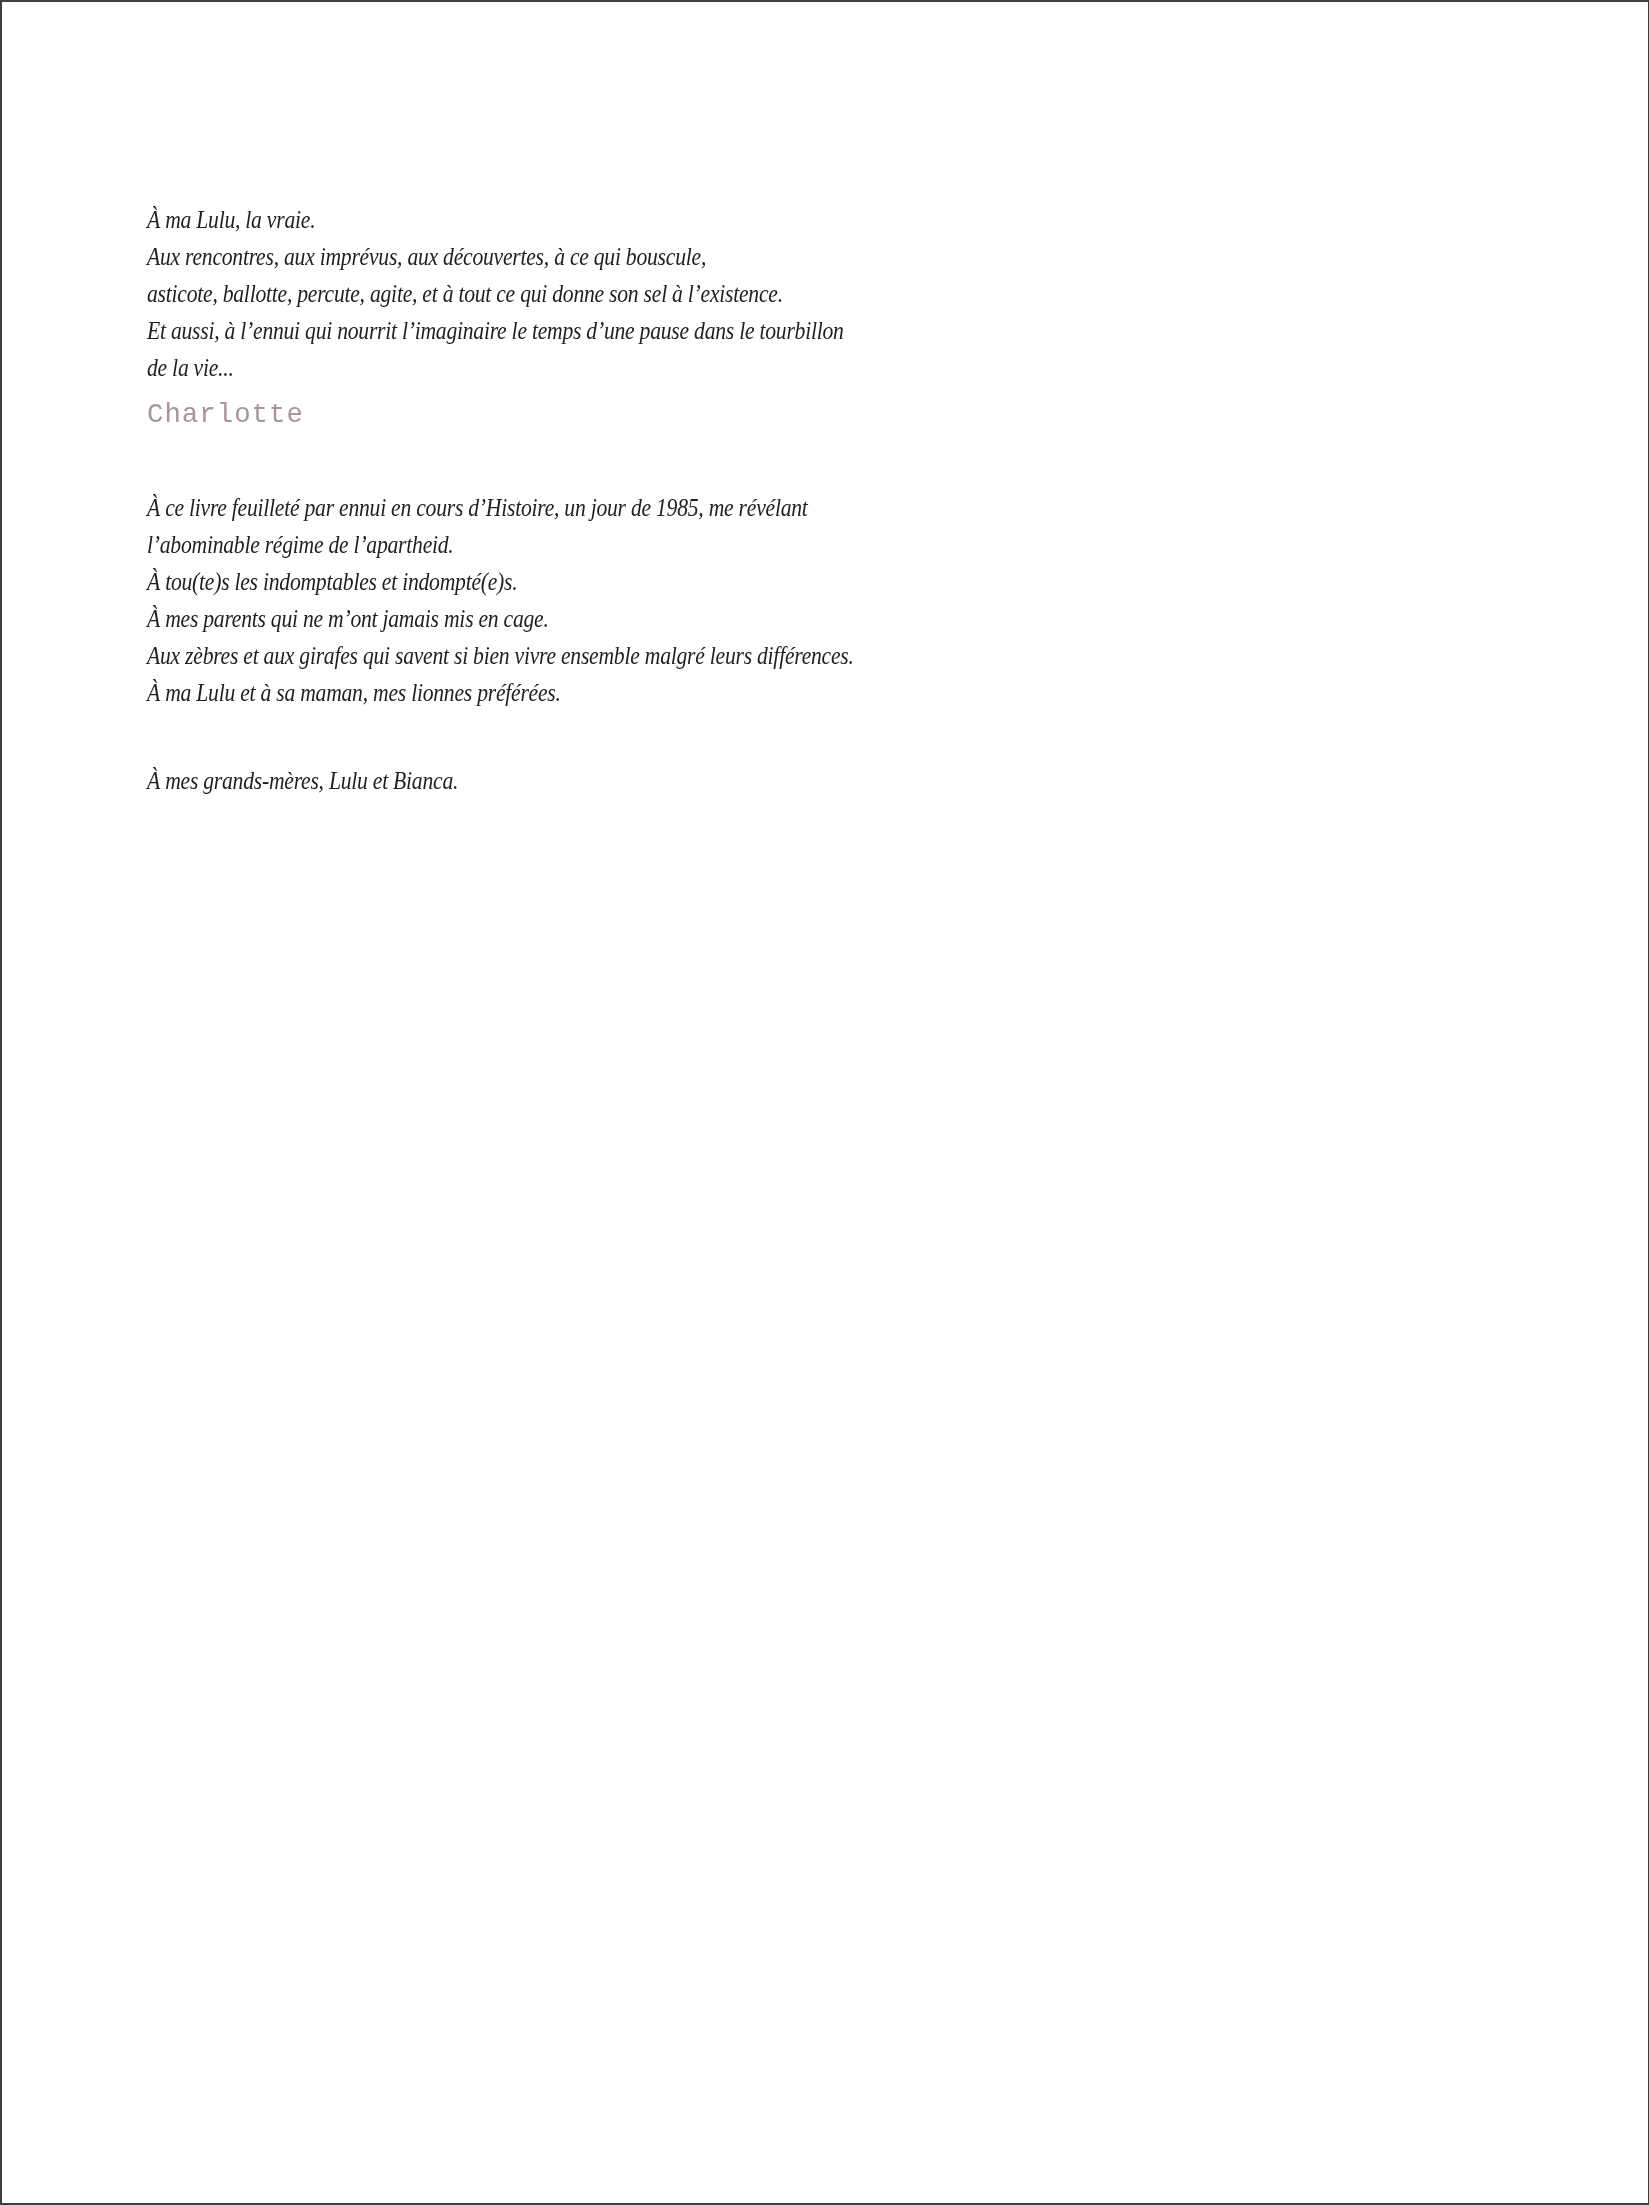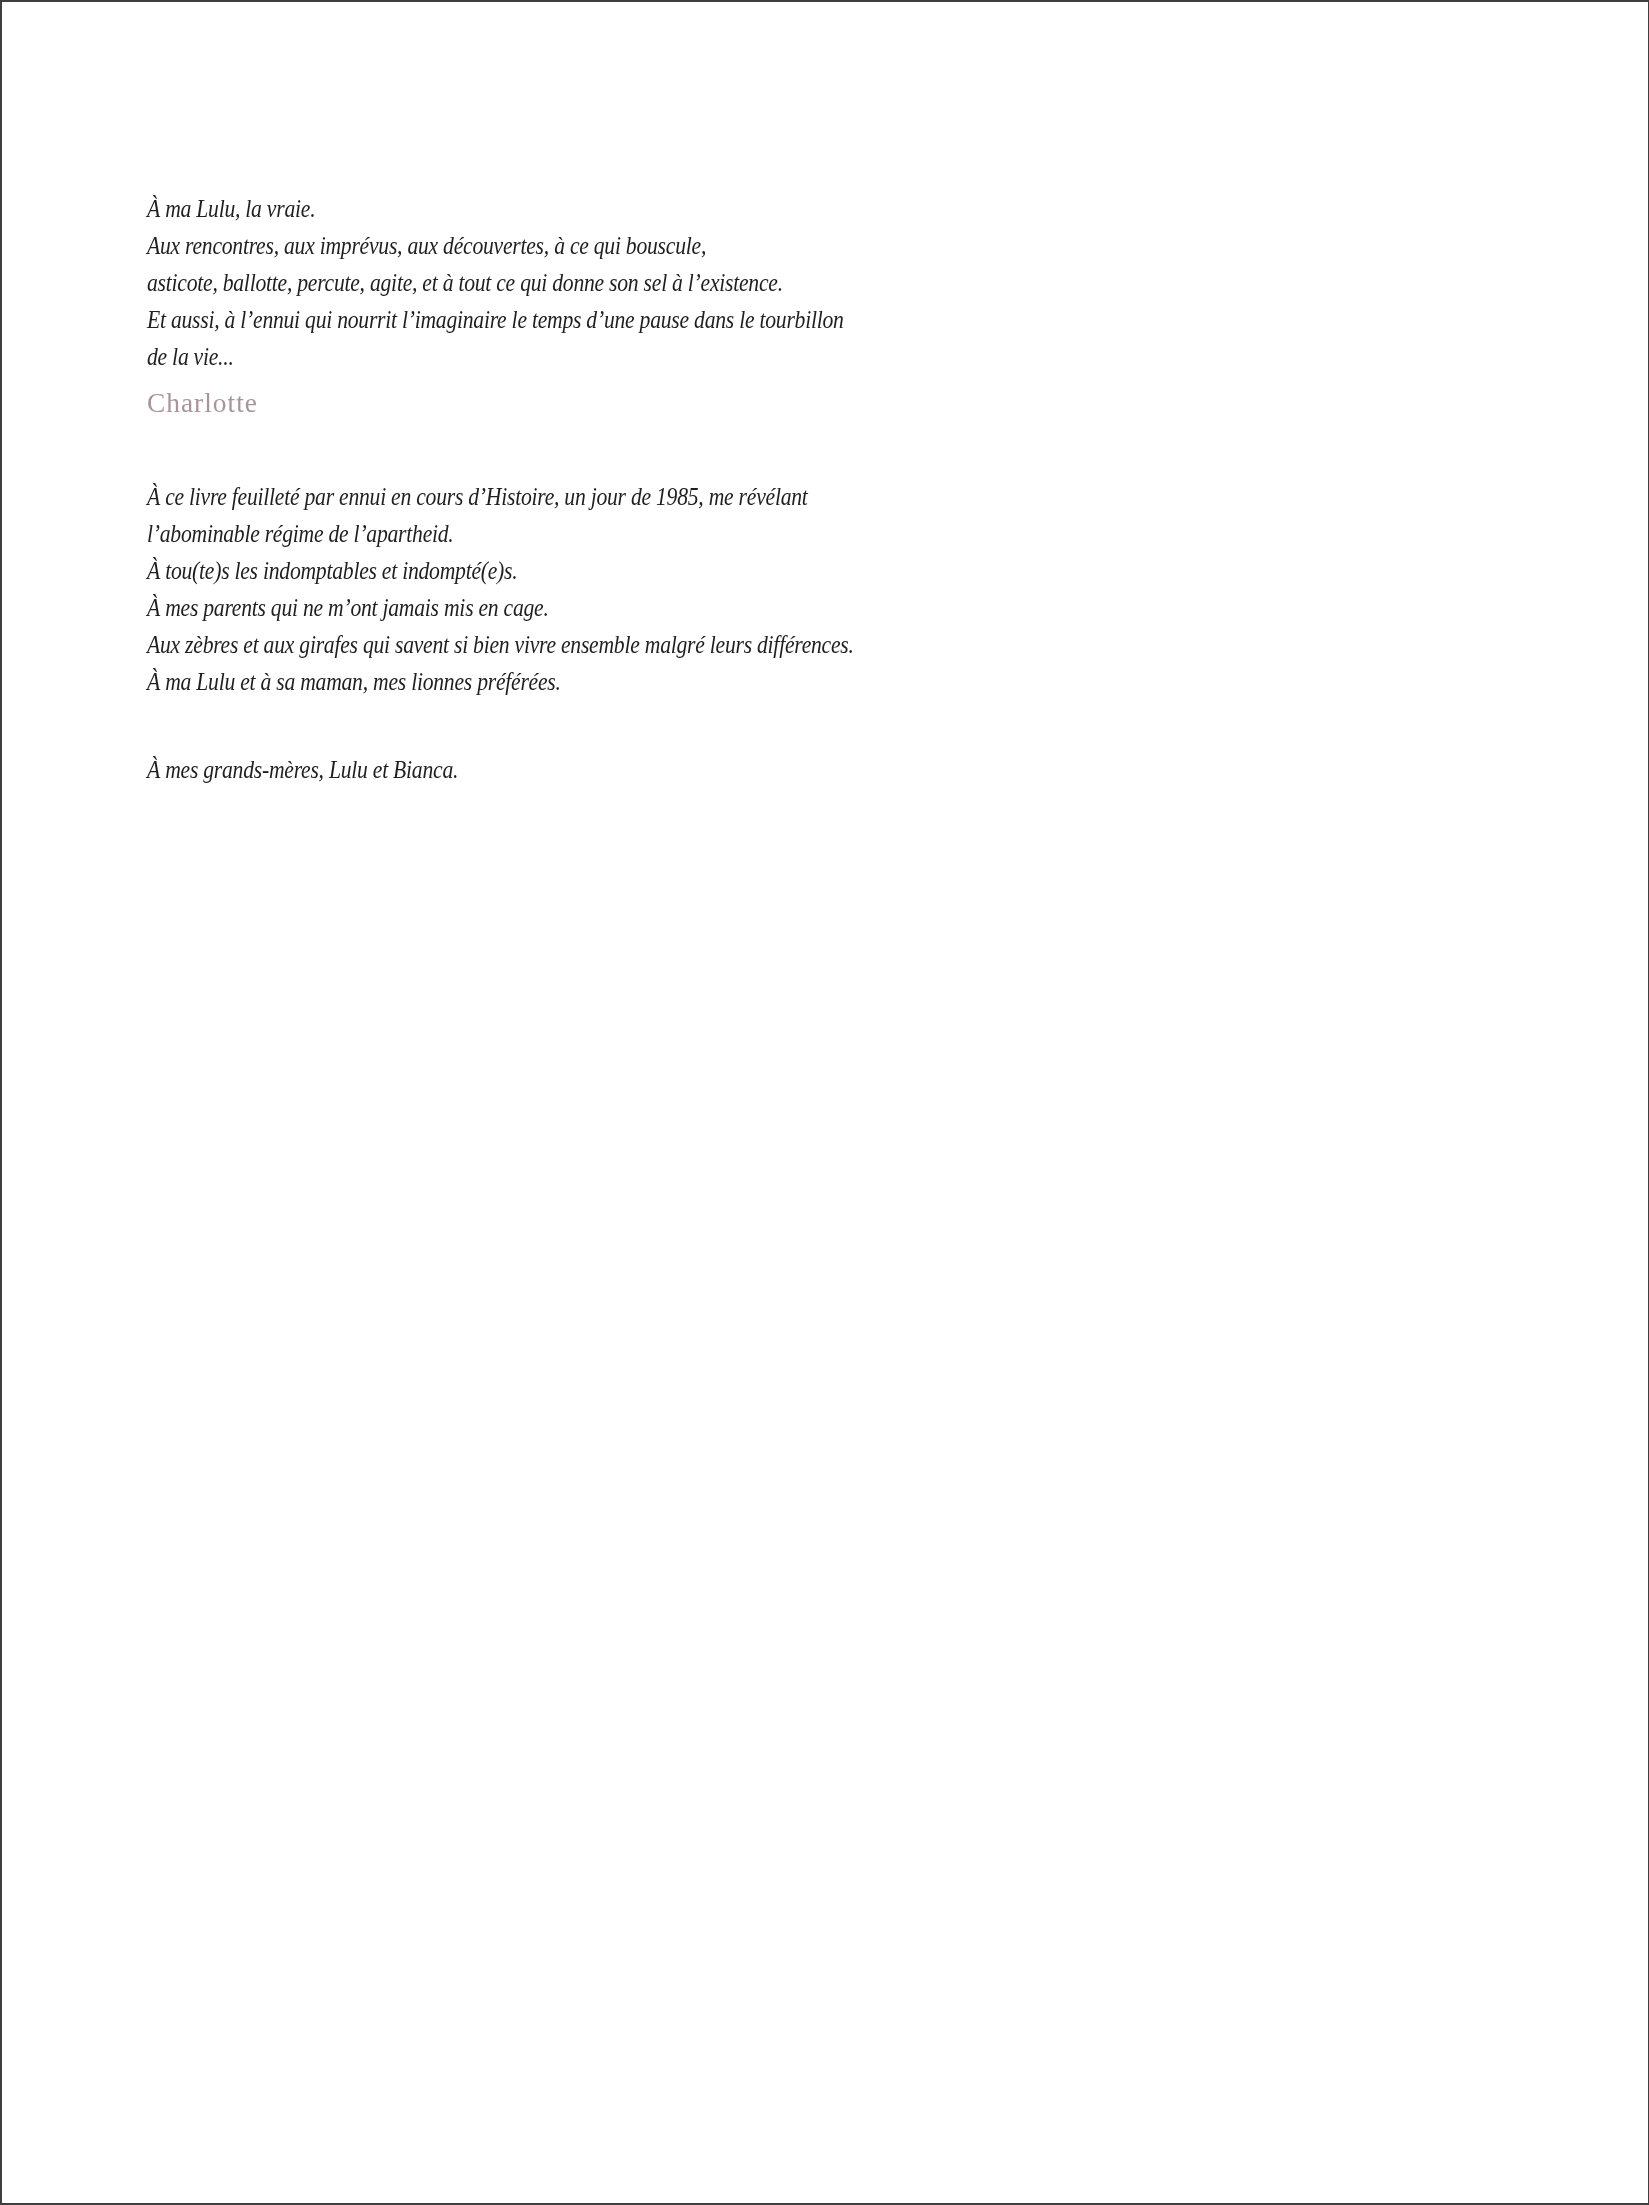--- a/index.html
+++ b/index.html
@@ -16,21 +16,21 @@
     width: 1650px;
     height: 2205px;
     background: #ffffff;
     border: 2px solid #3f3f3f;
     overflow: hidden;
   }
 
   .dedications {
     position: absolute;
     left: 145px;
-    top: 188px;
+    top: 199px;
     width: 1274px;
   }
 
   .dedication-block { }
 
   .dedication-text {
     font-style: italic;
     font-size: 25.5px;
     line-height: 37px;
     letter-spacing: -0.3px;
@@ -40,20 +40,21 @@
     transform-origin: left top;
   }
 
   .dedication-signature {
     margin-top: 9.8px;
     font-style: normal;
     font-size: 27.4px;
     line-height: 37px;
     letter-spacing: 1px;
     color: #a8949b;
+    font-family: Liberation Mono, monospace;
   }
 
   .block-2 { margin-top: 56px; }
   .block-3 { margin-top: 51px; }
 </style>
 </head>
 <body>
 
 <div class="page">
   <div class="dedications">

